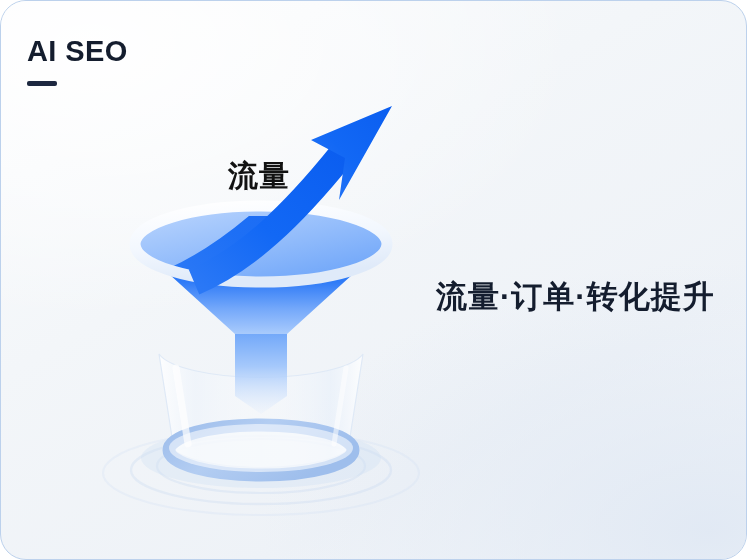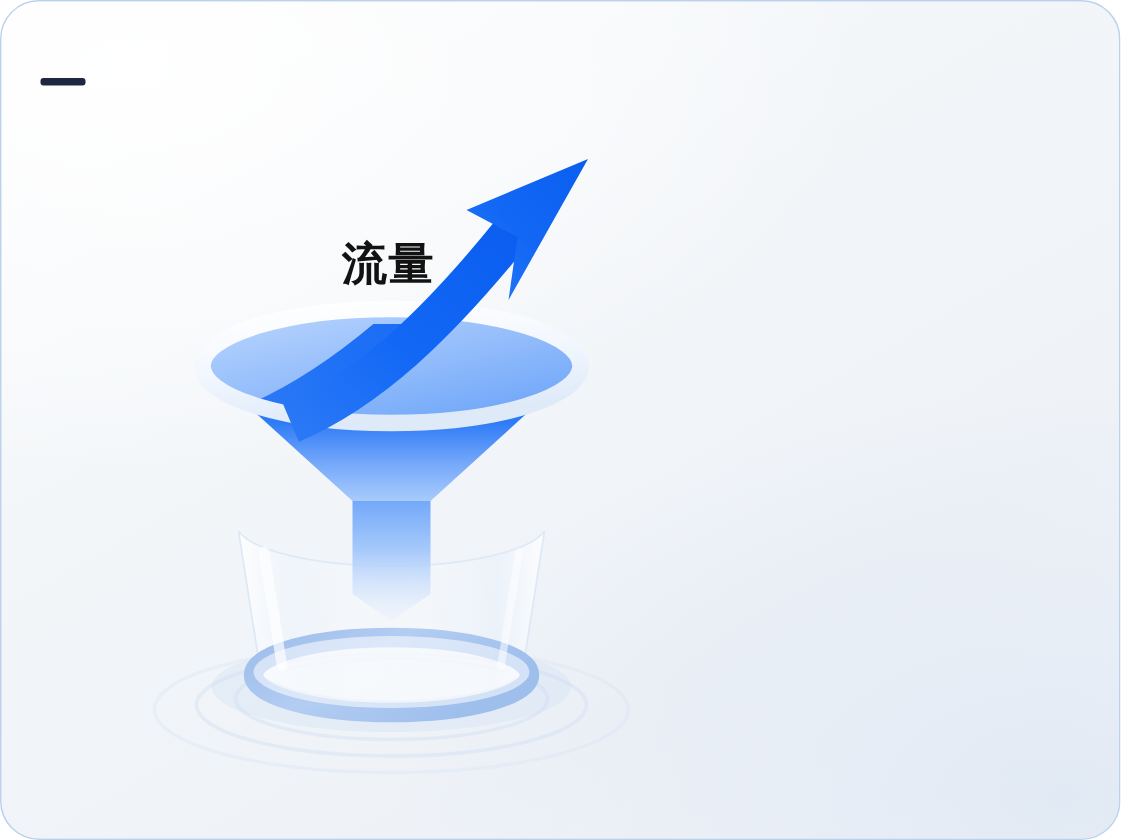--- a/index.html
+++ b/index.html
@@ -84,20 +84,21 @@
   #funnel-graphic svg { display: block; }
 </style>
 </head>
 <body>
 
 <div id="canvas">
 
   <div id="bg-sheen"></div>
 
   <div id="title-block">
+    <div id="page-title">AI SEO</div>
     <div id="title-rule"></div>
   </div>
 
   <div id="funnel-graphic">
     <svg width="330" height="440" viewBox="0 0 330 440" xmlns="http://www.w3.org/2000/svg">
       <defs>
         <linearGradient id="gradFunnelBody" x1="0" y1="0" x2="0" y2="1">
           <stop offset="0%" stop-color="#1268f5"></stop>
           <stop offset="42%" stop-color="#2f7bf7"></stop>
           <stop offset="72%" stop-color="#74a8fa"></stop>
@@ -176,14 +177,15 @@
         <path d="M 98,186 C 150,164 196,120 246,58" stroke="url(#gradArrow)" stroke-width="27" fill="none" stroke-linecap="butt"></path>
 
         <path d="M 296,10 L 215,44 L 249,62 L 243,104 Z" fill="url(#gradArrow)"></path>
       </g>
     </svg>
   </div>
 
   <div class="cn-label" id="label-traffic">流量</div>
 
 
+  <div id="tagline">流量·订单·转化提升</div>
 
 </div>
 
 </body></html>

